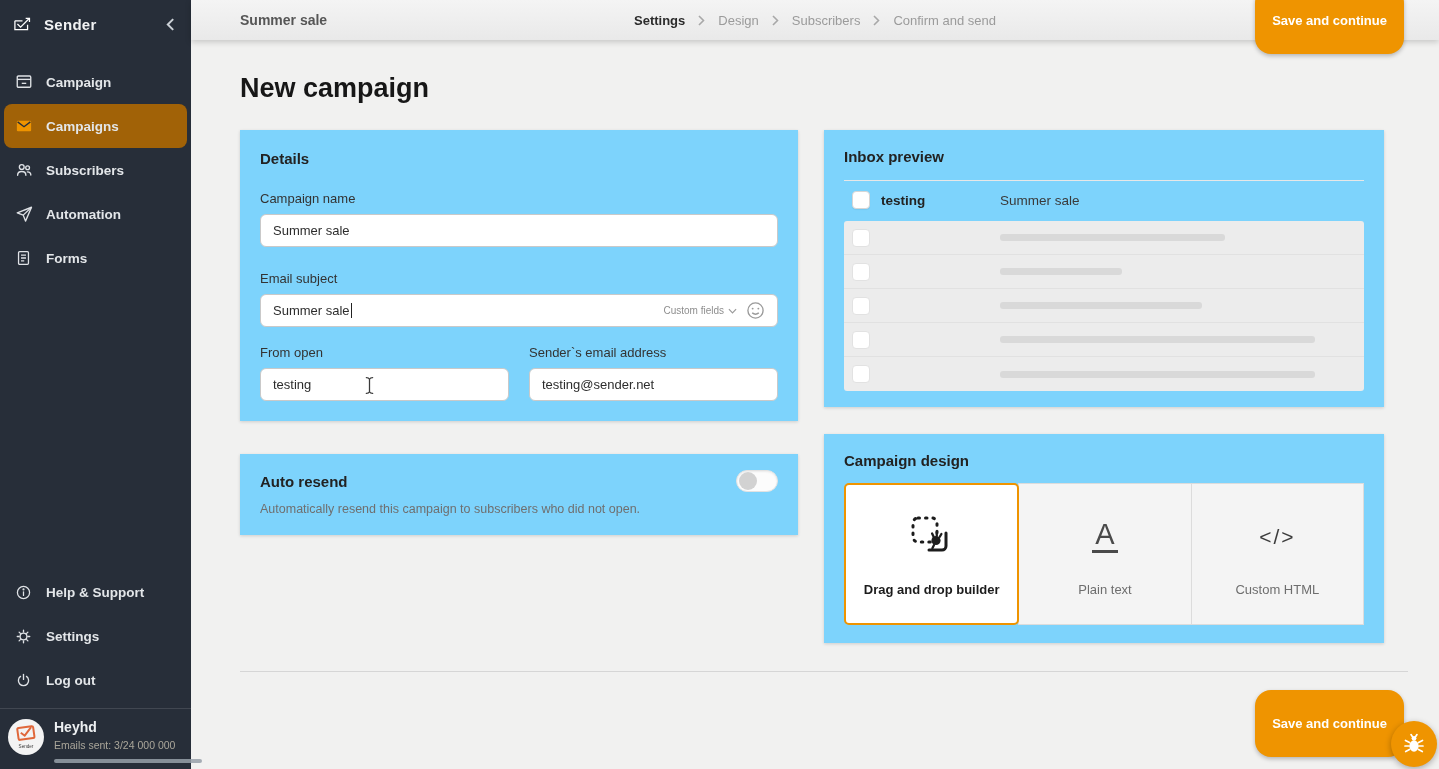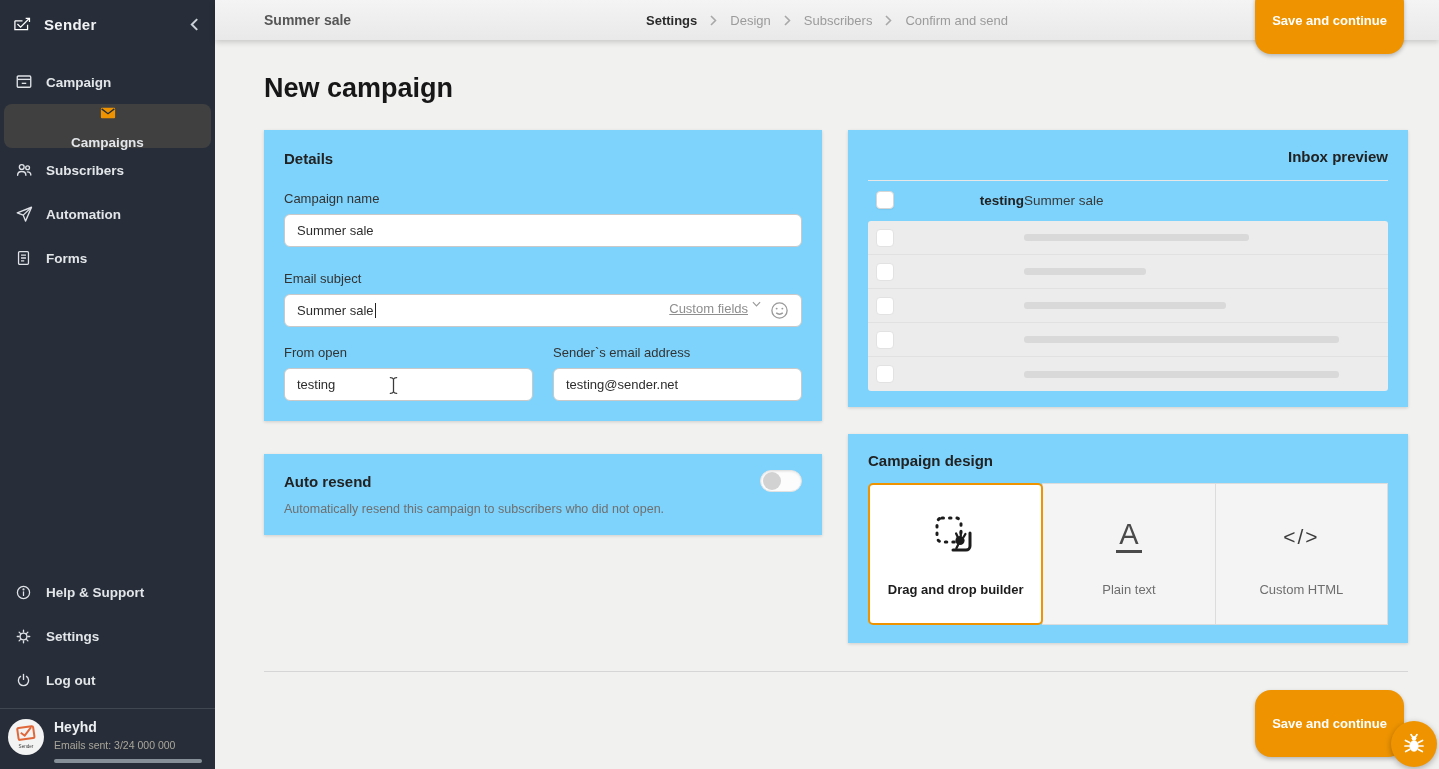--- a/index.html
+++ b/index.html
@@ -1,27 +1,27 @@
 <!DOCTYPE html>
 <html><head>
 <meta charset="utf-8">
 <style>
   * { box-sizing: border-box; margin: 0; padding: 0; }
   html,body { width:1439px; height:769px; overflow:hidden; }
   body { font-family:"Liberation Sans", sans-serif; background:#f1f1f0; position:relative; }
   .app { display:flex; width:1439px; height:769px; }
 
   
-  .sidebar { width:215px; flex-shrink:0; background:#272e39; color:#dfe2e6; display:flex; flex-direction:column; }
+  .sidebar { width:191px; flex-shrink:0; background:#272e39; color:#dfe2e6; display:flex; flex-direction:column; }
   .logo-row { height:48px; display:flex; align-items:center; gap:12px; padding:0 16px 0 13px; }
   .brand { font-size:15px; font-weight:700; letter-spacing:.3px; flex:1; color:#f2f3f4; }
   .collapse-btn { cursor:pointer; display:flex; align-items:center; }
   .nav { margin-top:12px; }
   .nav-item { height:44px; display:flex; align-items:center; gap:13px; padding:0 10px; margin:0 4px; border-radius:8px; font-size:13.5px; font-weight:700; cursor:pointer; color:#e3e6e9; }
-  .nav-item.active { background:#404040;flex-direction:column; }
+  .nav-item.active { background:#a16207; }
   .ic { width:19px; display:flex; justify-content:center; align-items:center; flex-shrink:0; }
   .sidebar-spacer { flex:1; }
   .sidebar-footer { margin-bottom:6px; }
   .user-box { border-top:1px solid rgba(255,255,255,.12); padding:10px 12px 6px 8px; display:flex; gap:10px; cursor:pointer; }
   .avatar { width:36px; height:36px; border-radius:50%; background:#f3f3f3; flex-shrink:0; display:flex; align-items:center; justify-content:center; }
   .user-name { font-size:14px; font-weight:700; color:#edf0f2; }
   .user-usage { font-size:10.5px; color:#aaa69a; margin-top:4px; }
   .user-bar { height:4px; width:148px; background:#98a0a9; opacity:.85; border-radius:2px; margin-top:8px; }
 
   
@@ -39,34 +39,34 @@
   .card { background:#7dd3fc; border-radius:0; box-shadow:0 1px 3px rgba(0,0,0,.15); }
   .card-heading { font-size:15px; font-weight:700; color:#222; }
 
   
   .details-card { padding:20px; }
   .field { margin-top:24px; }
   .field:first-of-type { margin-top:19px; }
   .field-label { font-size:13px; color:#333; margin-bottom:8px; }
   .inputbox { border:1px solid #c9c9c9; border-radius:6px; height:33px; display:flex; align-items:center; padding:0 12px; font-size:13px; color:#2d2d2d; background:#fff; cursor:text; position:relative; }
   .caret { display:inline-block; width:1px; height:15px; background:#222; margin-left:1px; }
-  .input-suffix { margin-left:auto; display:flex; gap:4px; color:#8e8e8e; font-size:13px; cursor:pointer;text-decoration:underline; }
+  .input-suffix { margin-left:auto; display:flex; align-items:center; gap:4px; color:#8e8e8e; font-size:10px; cursor:pointer; }
   .two-col { display:flex; gap:20px; margin-top:18px; }
   .two-col .col { flex:1; }
   .ibeam { position:absolute; left:103px; top:7px; }
 
   
   .auto-card { margin-top:33px; padding:16px 20px 19px; }
   .ar-head { display:flex; align-items:center; justify-content:space-between; }
   .ar-desc { font-size:12.5px; color:#6f6f6f; margin-top:10px; }
   .toggle { width:42px; height:22px; border-radius:11px; background:#fcfcfc; border:1px solid #e2e2e2; box-shadow:inset 0 1px 2px rgba(0,0,0,.07); position:relative; cursor:pointer; }
   .toggle-knob { width:18px; height:18px; border-radius:50%; background:#d2d2d2; position:absolute; left:2px; top:1px; }
 
   
-  .inbox-card { padding:18px 20px 16px;text-align:right; }
+  .inbox-card { padding:18px 20px 16px; }
   .inbox-divider { height:1px; background:#e7e7e7; margin-top:15px; }
   .inbox-row { display:flex; align-items:center; height:38px; padding:0 8px; }
   .cb { width:18px; height:18px; border:1px solid #d6d6d6; border-radius:4px; background:#fff; box-shadow:0 1px 1px rgba(0,0,0,.05); flex-shrink:0; }
   .inbox-from { width:119px; margin-left:11px; font-size:13.5px; font-weight:700; color:#222; }
   .inbox-subject { font-size:13.5px; color:#3a3a3a; }
   .skel-block { background:#ececec; border-radius:3px; margin-top:2px; }
   .skel-row { height:34px; display:flex; align-items:center; padding:0 8px; border-bottom:1px solid #e1e1e1; }
   .skel-row:last-child { border-bottom:none; }
   .skel-row .cb { border-color:#e2e2e2; box-shadow:none; }
   .name-cell { width:119px; margin-left:11px; }

